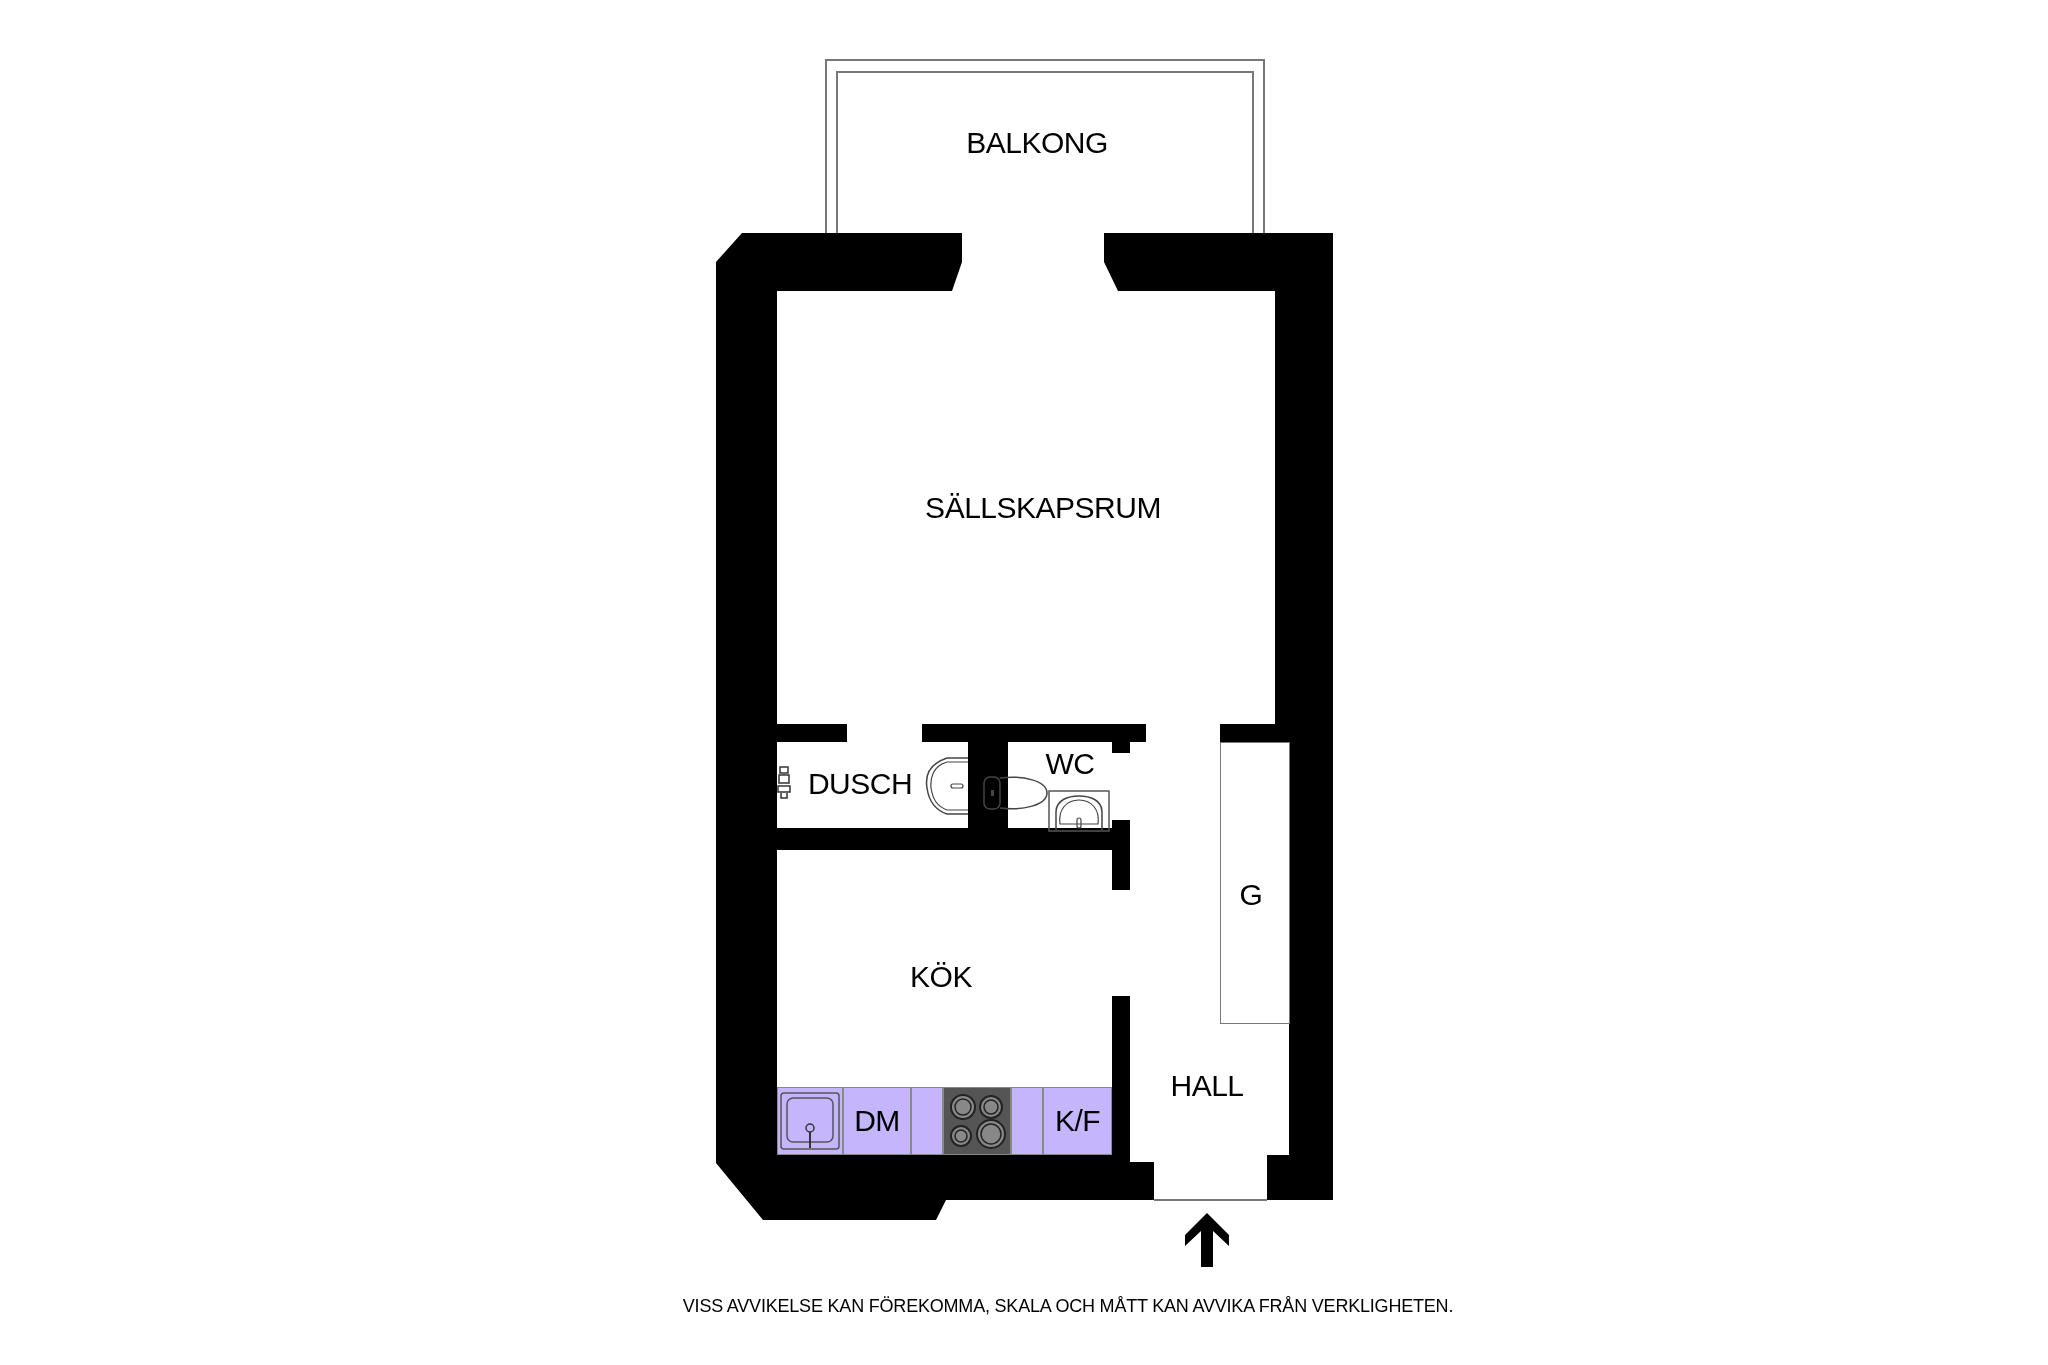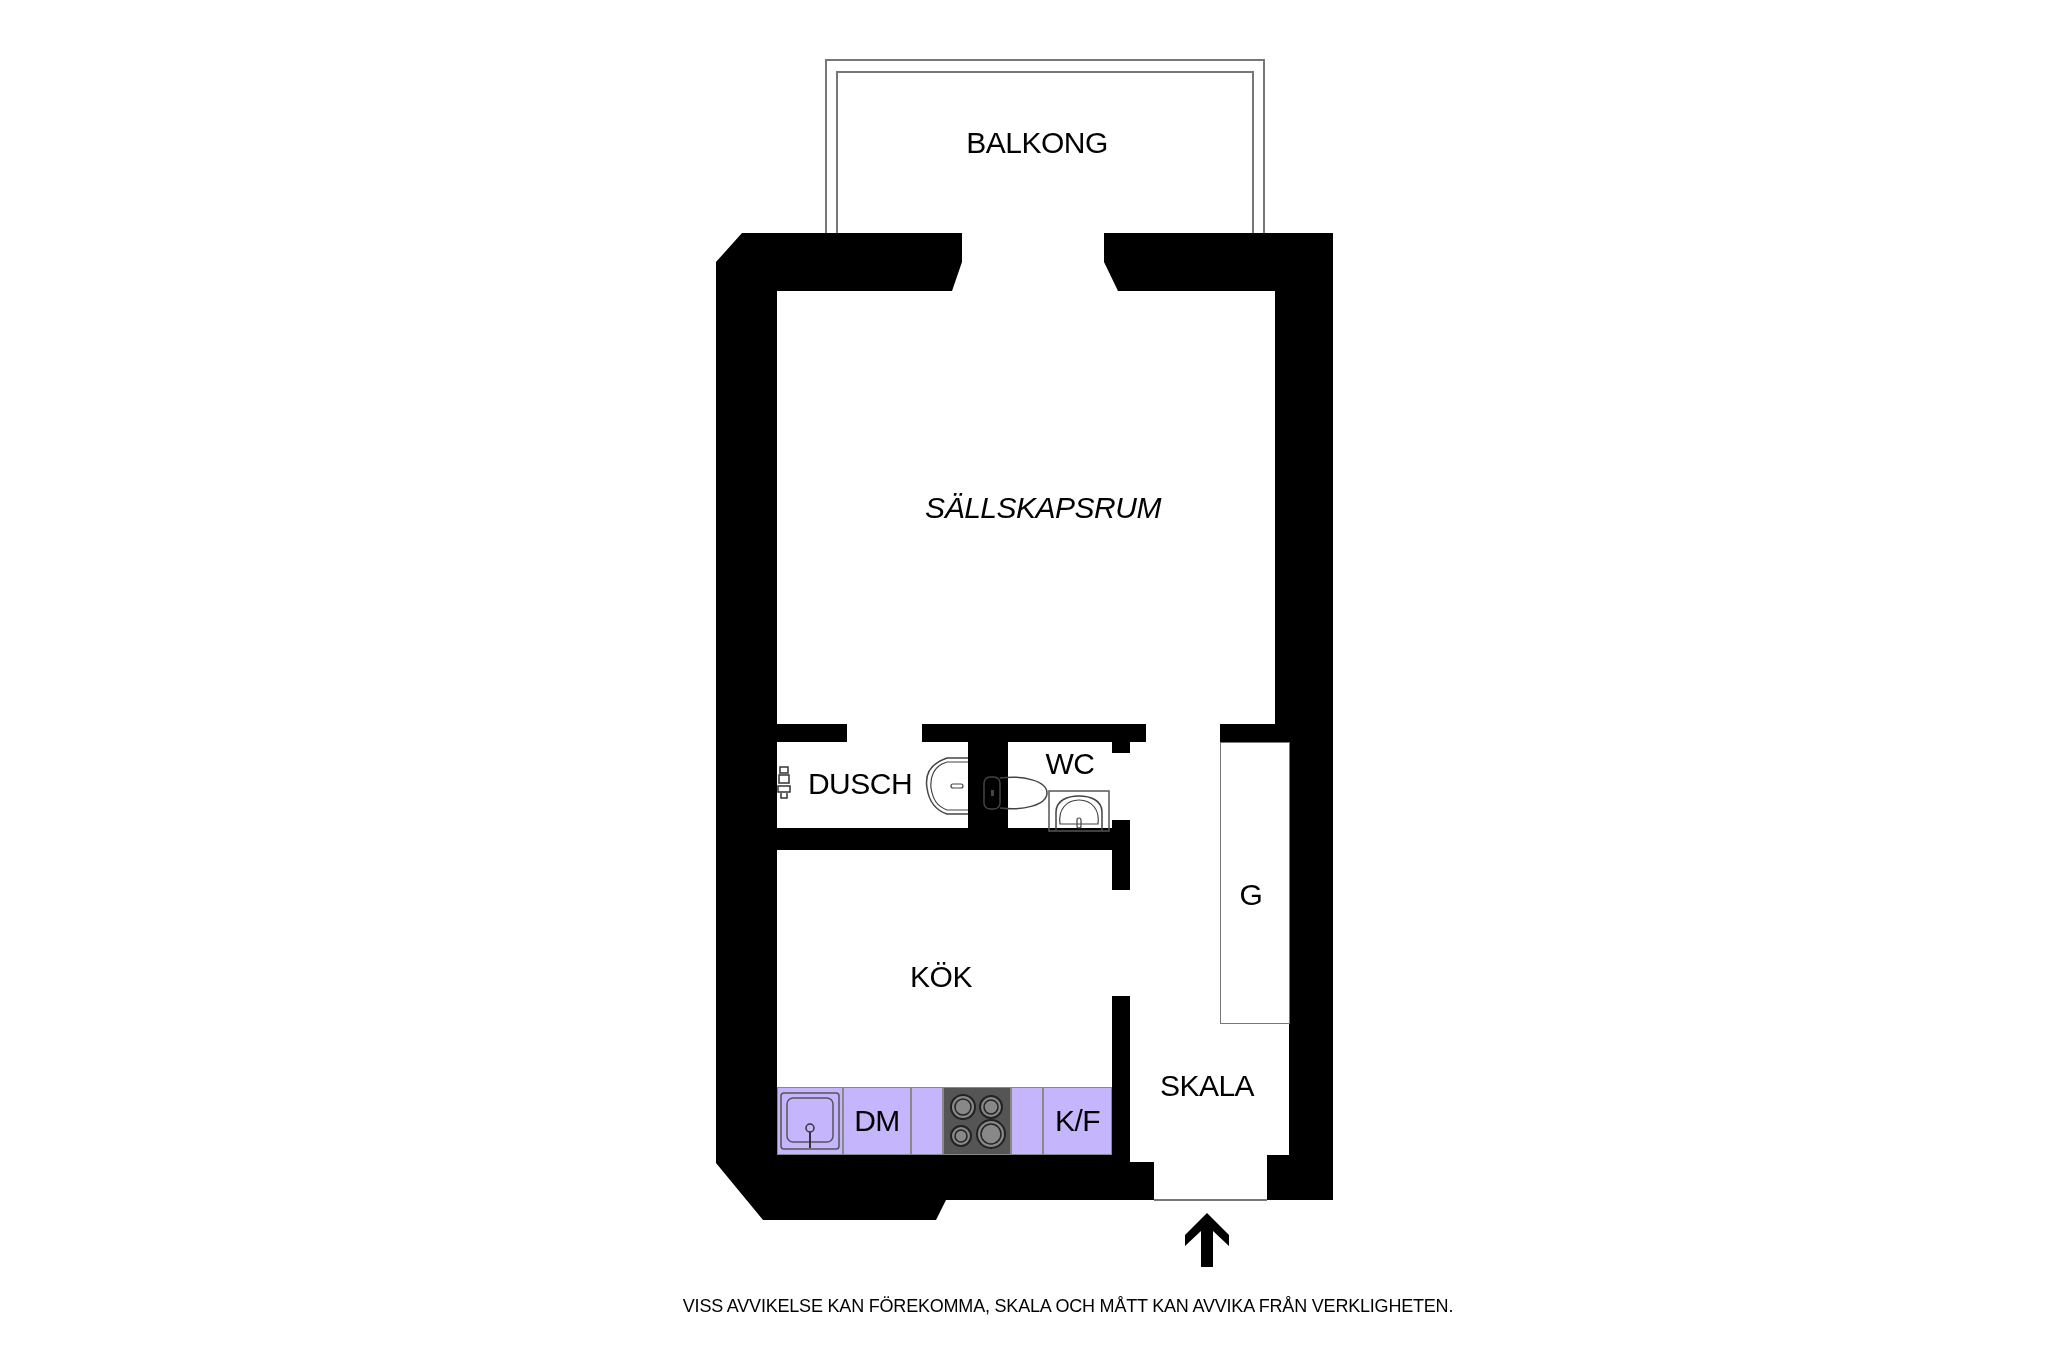--- a/index.html
+++ b/index.html
@@ -37,25 +37,25 @@
 
     <rect fill="#000" x="777" y="828" width="353" height="22"></rect>
     <rect fill="#000" x="1112" y="820" width="18" height="70"></rect>
 
     <rect fill="#000" x="1112" y="996" width="18" height="166"></rect>
   </svg>
 
   <div class="thin" style="left:1220px;top:742px;width:70px;height:282px;border-width:1.5px;"></div>
   <div class="lbl" style="left:1251px;top:895px;">G</div>
 
-  <div class="lbl" style="left:1043px;top:508px;font-style:italic;">SÄLLSKAPSRUM</div>
+  <div class="lbl" style="left:1043px;top:508px;">SÄLLSKAPSRUM</div>
   <div class="lbl" style="left:860px;top:784px;text-align:center;">DUSCH</div>
   <div class="lbl" style="left:1070px;top:764px;">WC</div>
   <div class="lbl" style="left:941px;top:977px;">KÖK</div>
-  <div class="lbl" style="left:1207px;top:1086px;">SKALA</div>
+  <div class="lbl" style="left:1207px;top:1086px;">HALL</div>
 
   <svg class="abs" style="left:775px;top:766px;" width="20" height="34" viewBox="0 0 20 34">
     <rect x="5" y="1" width="8" height="6" fill="none" stroke="#333" stroke-width="1.5"></rect>
     <rect x="4" y="9" width="10" height="8" fill="none" stroke="#333" stroke-width="1.5"></rect>
     <path d="M3 20 h12 v6 h-12z M6 27 v5 h6 v-5" fill="none" stroke="#333" stroke-width="1.5"></path>
   </svg>
   <svg class="abs" style="left:925px;top:756px;" width="44" height="60" viewBox="0 0 44 60">
     <path d="M43 2 H22 C4 8 0 20 2 32 C4 46 10 54 22 58 H43" fill="none" stroke="#444" stroke-width="1.5"></path>
     <path d="M43 6 H22 C8 10 5 22 6 32 C8 44 12 50 22 54 H43" fill="none" stroke="#444" stroke-width="1.2"></path>
     <rect x="26" y="28" width="12" height="4" rx="2" fill="none" stroke="#444" stroke-width="1.2"></rect>

